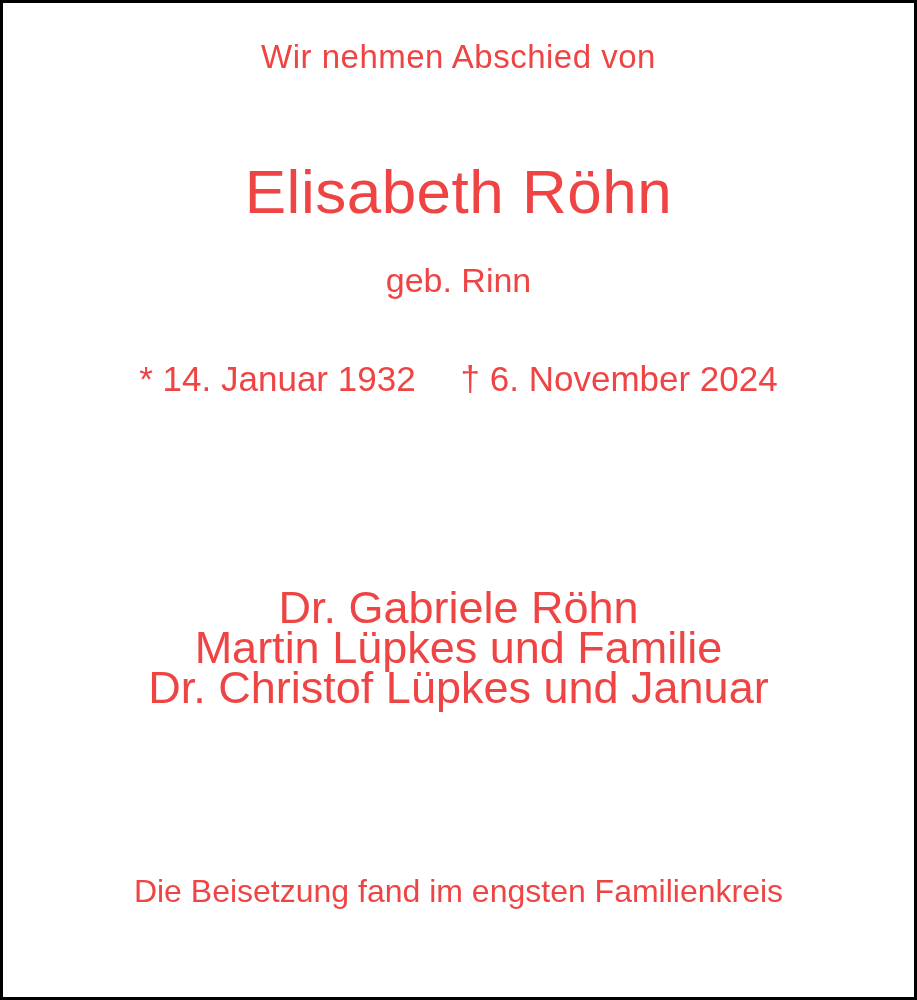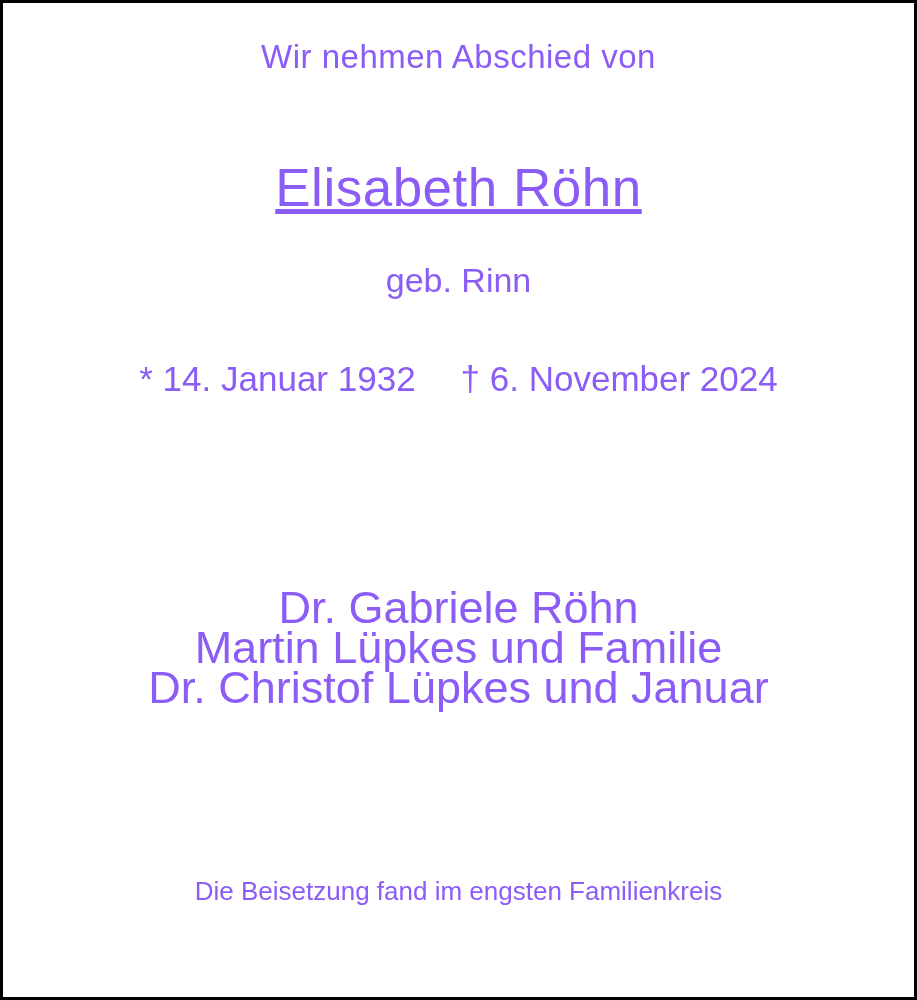--- a/index.html
+++ b/index.html
@@ -8,44 +8,43 @@
     background: #ffffff;
   }
   .page {
     position: relative;
     width: 917px;
     height: 1000px;
     box-sizing: border-box;
     background: #ffffff;
     border: 3px solid #000000;
     font-family: "Liberation Sans", sans-serif;
-    color: #8b5cf6;
+    color: #ef4444;
     text-align: center;
     overflow: hidden;
   }
   .line {
     position: absolute;
     left: 0;
     right: 0;
     text-align: center;
     white-space: nowrap;
   }
   .intro {
     top: 37px;
     font-size: 33px;
     line-height: 1;
     letter-spacing: 0.5px;
   }
   .deceased-name {
     top: 158px;
-    font-size: 53px;
+    font-size: 62px;
     line-height: 1;
     font-weight: 400;
     letter-spacing: 0.5px;
-    text-decoration: underline;
   }
   .maiden-name {
     top: 260px;
     font-size: 34px;
     line-height: 1;
   }
   .life-dates {
     top: 345px;
     font-size: 35px;
     line-height: 1;
@@ -58,21 +57,21 @@
   .life-dates .death {
     display: inline-block;
   }
   .mourners {
     top: 585px;
     font-size: 45px;
     line-height: 40px;
   }
   .closing {
     top: 868px;
-    font-size: 26px;
+    font-size: 32px;
     line-height: 40px;
   }
 </style>
 </head>
 <body>
 
 <div class="page">
 
   <div class="line intro">Wir nehmen Abschied von</div>
 

